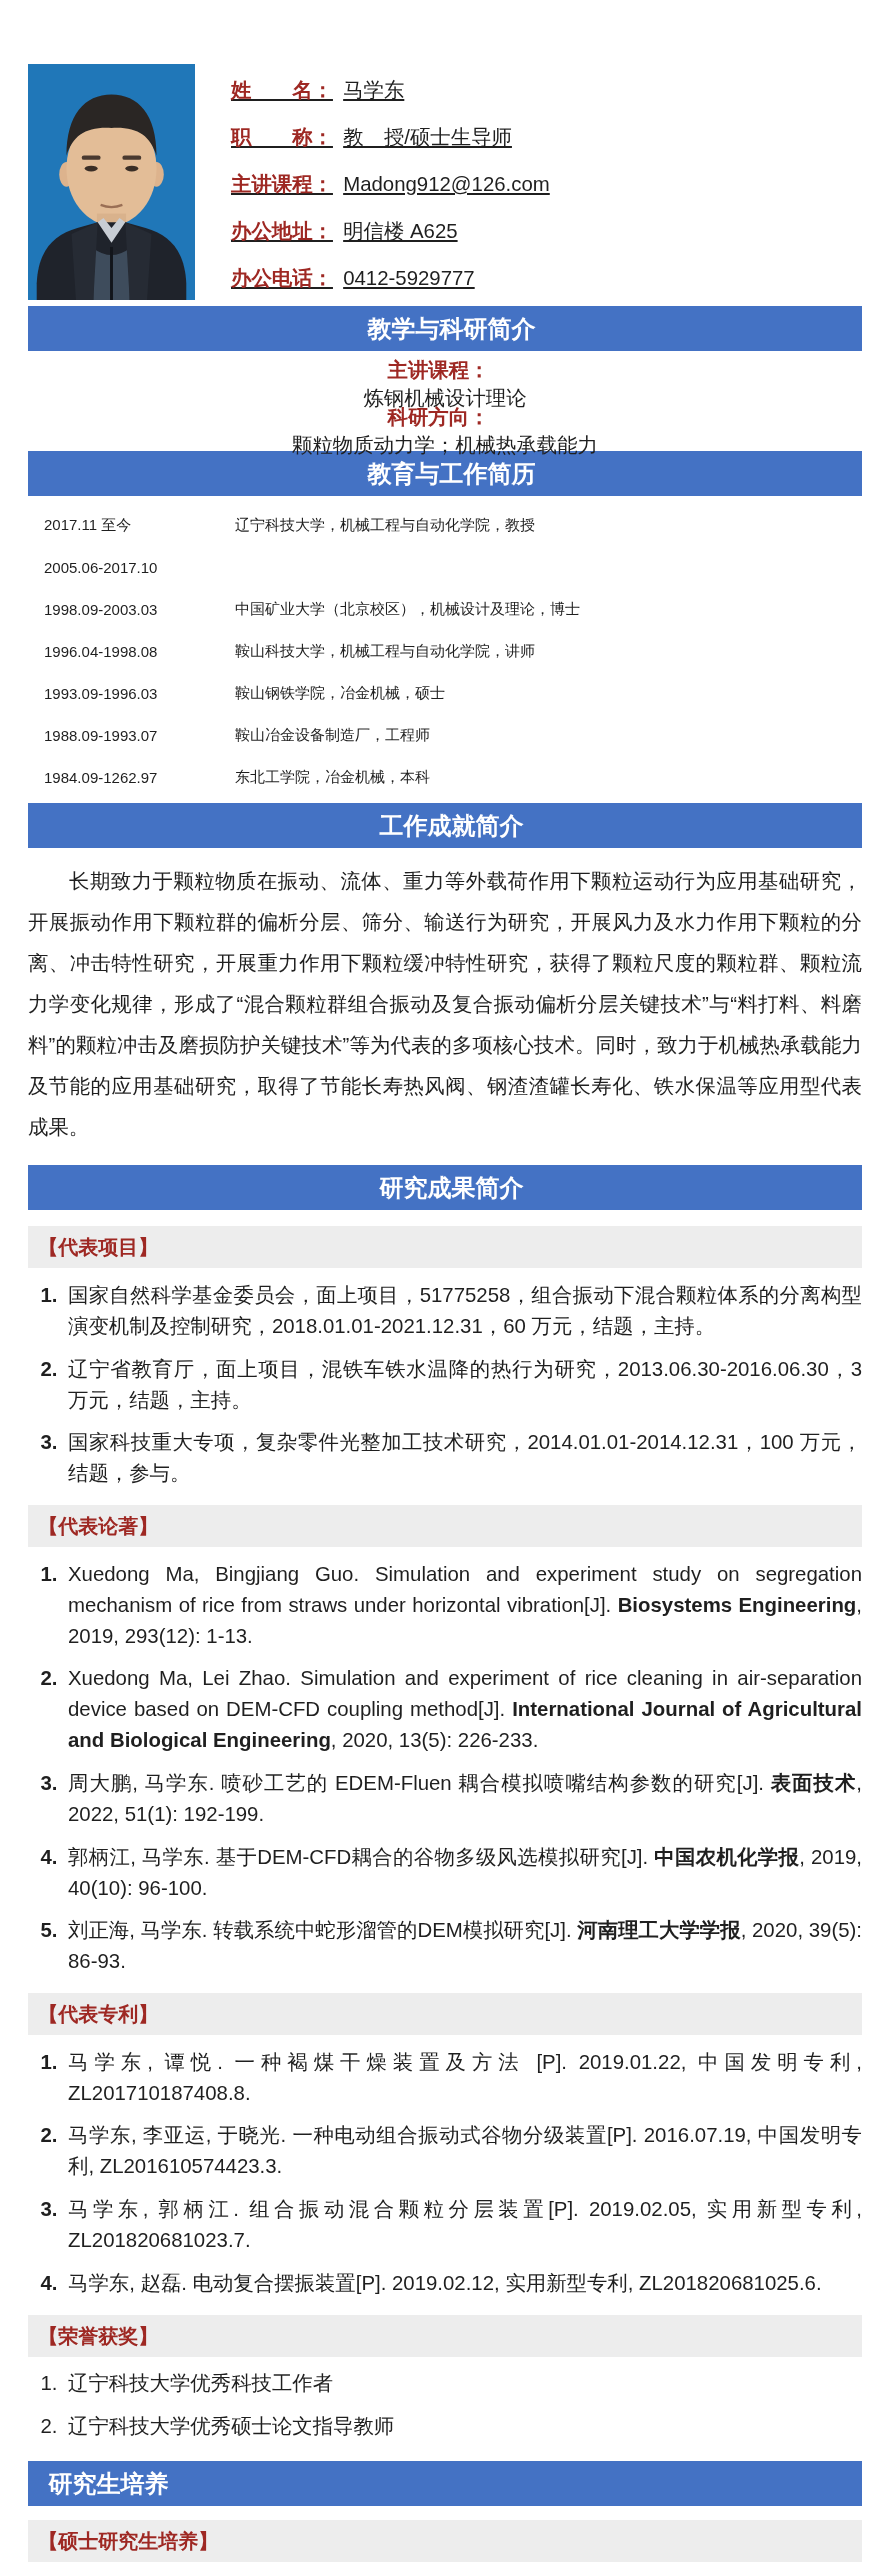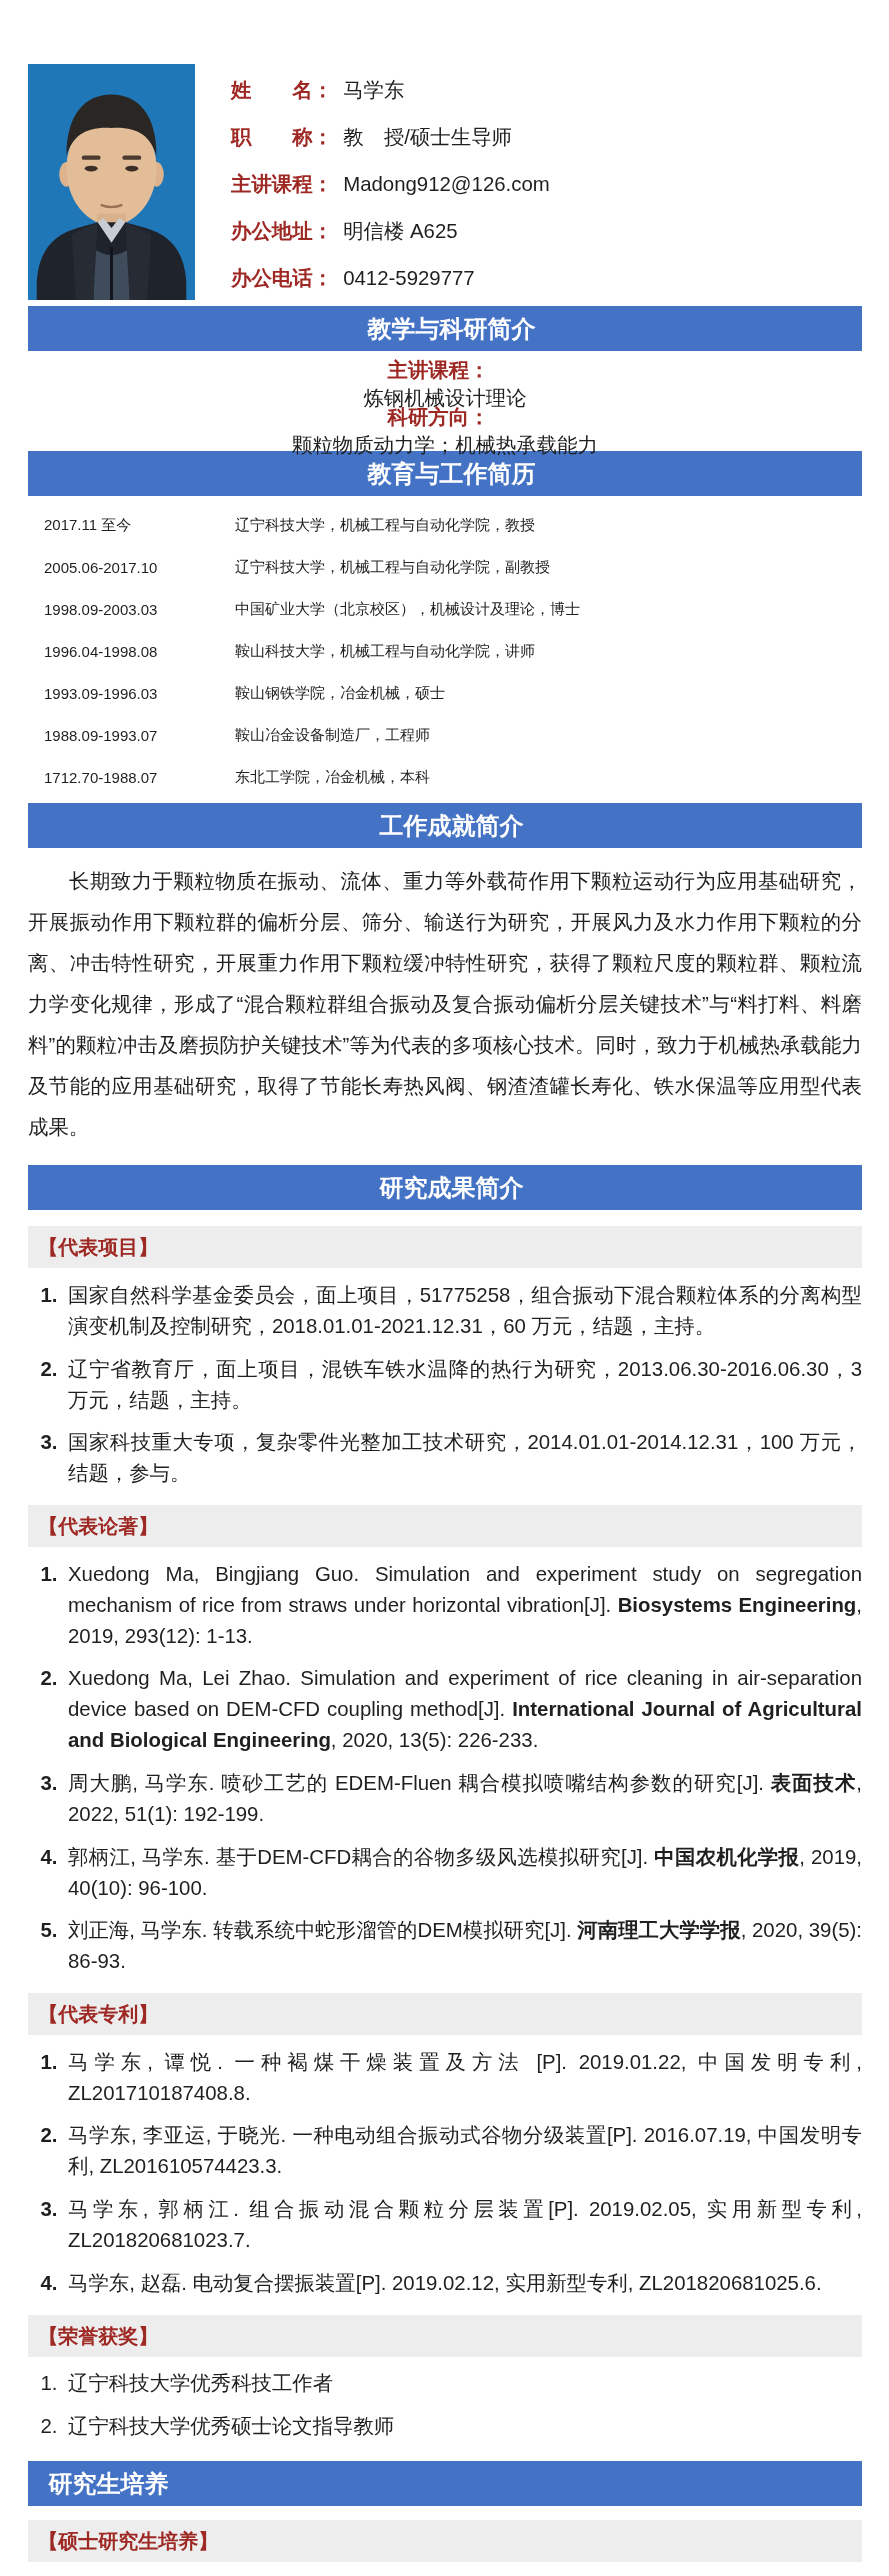--- a/index.html
+++ b/index.html
@@ -16,21 +16,21 @@
     font-family:"Liberation Sans","DejaVu Sans",sans-serif;color:var(--text);
   }
   .page{padding:60px 28px 0 28px;}
   .banner{
     background:var(--blue);color:#fff;font-weight:bold;
     font-size:24px;line-height:29px;padding:8px 7.3px 8px 20.4px;
   }
   .banner-teaching,.banner-career,.banner-achv,.banner-results{margin-top:4px;text-align:center;}
   .banner-grad{margin-top:19px;}
   
-  .profile-row{display:flex;margin-top:4.4px;}
+  .profile-row{display:flex;margin-top:4.4px;text-decoration:underline;}
   .photo{width:167px;height:236px;flex:none;}
   .photo svg{display:block;}
   .ph-bg{fill:var(--photo-bg);}
   .info-col{flex:1;padding-left:36px;padding-top:2.2px;}
   .info-row{height:47px;display:flex;align-items:center;font-size:20.4px;}
   .info-label{color:var(--red);font-weight:bold;margin-right:10.2px;white-space:pre;}
   .info-value{color:var(--text);}
   
   .teach-rows{margin-top:5.8px;}
   .teach-row{height:44px;display:flex;align-items:center;font-size:20.4px;margin-bottom:2.9px;flex-direction:column;}
@@ -126,40 +126,39 @@
     </div>
 
   <div class="banner banner-career">教育与工作简历</div>
   <div class="career-list">
       <div class="career-row">
         <span class="career-period">2017.11 至今</span>
         <span class="career-detail">辽宁科技大学，机械工程与自动化学院，教授</span>
       </div>
       <div class="career-row">
         <span class="career-period">2005.06-2017.10</span>
-        <span class="career-detail">辽宁科技大学，机械工程与自动化学院，副教授</span>
       </div>
       <div class="career-row">
         <span class="career-period">1998.09-2003.03</span>
         <span class="career-detail">中国矿业大学（北京校区），机械设计及理论，博士</span>
       </div>
       <div class="career-row">
         <span class="career-period">1996.04-1998.08</span>
         <span class="career-detail">鞍山科技大学，机械工程与自动化学院，讲师</span>
       </div>
       <div class="career-row">
         <span class="career-period">1993.09-1996.03</span>
         <span class="career-detail">鞍山钢铁学院，冶金机械，硕士</span>
       </div>
       <div class="career-row">
         <span class="career-period">1988.09-1993.07</span>
         <span class="career-detail">鞍山冶金设备制造厂，工程师</span>
       </div>
       <div class="career-row">
-        <span class="career-period">1712.70-1988.07</span>
+        <span class="career-period">1984.09-1262.97</span>
         <span class="career-detail">东北工学院，冶金机械，本科</span>
       </div>
     </div>
 
   <div class="banner banner-achv">工作成就简介</div>
   <div class="para">长期致力于颗粒物质在振动、流体、重力等外载荷作用下颗粒运动行为应用基础研究，开展振动作用下颗粒群的偏析分层、筛分、输送行为研究，开展风力及水力作用下颗粒的分离、冲击特性研究，开展重力作用下颗粒缓冲特性研究，获得了颗粒尺度的颗粒群、颗粒流力学变化规律，形成了“混合颗粒群组合振动及复合振动偏析分层关键技术”与“料打料、料磨料”的颗粒冲击及磨损防护关键技术”等为代表的多项核心技术。同时，致力于机械热承载能力及节能的应用基础研究，取得了节能长寿热风阀、钢渣渣罐长寿化、铁水保温等应用型代表成果。</div>
 
   <div class="banner banner-results">研究成果简介</div>
 
   <div class="subsection">【代表项目】</div>

